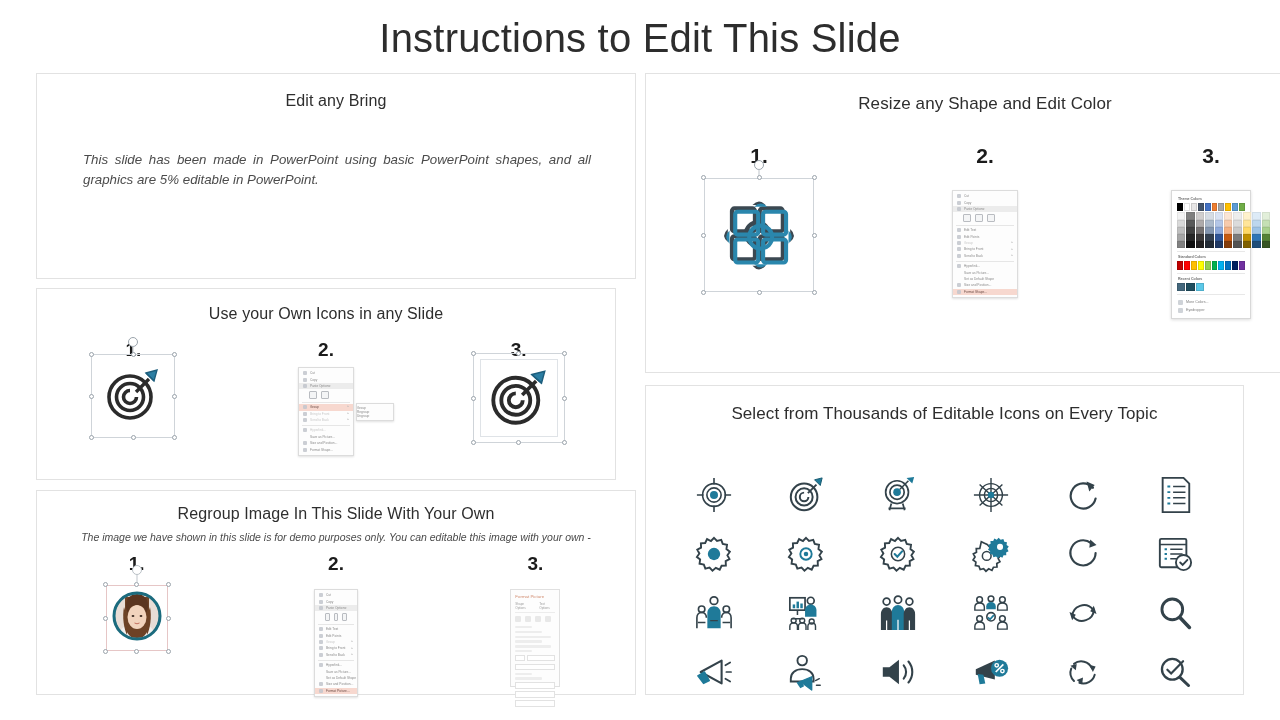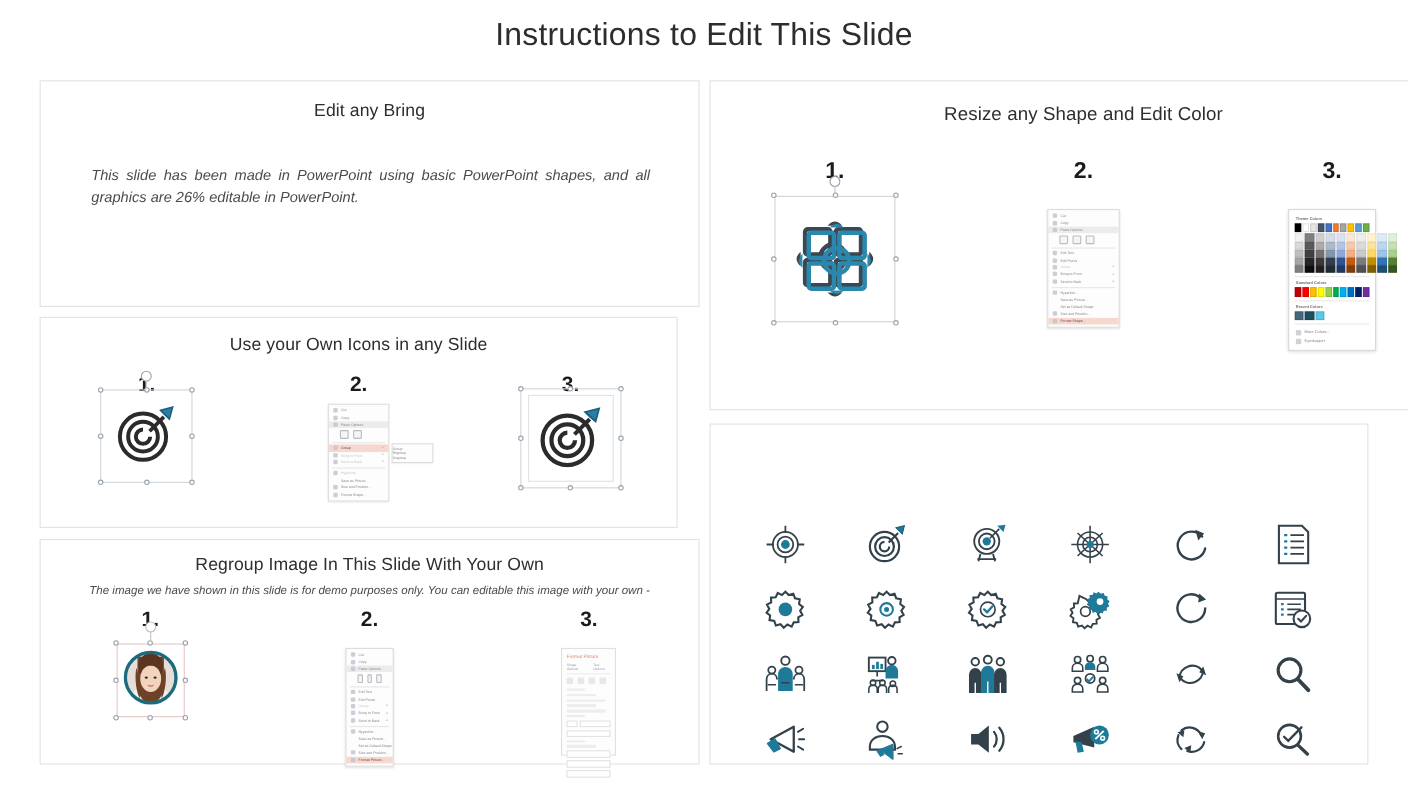--- a/index.html
+++ b/index.html
@@ -9,21 +9,21 @@
     font-family:"Liberation Sans", sans-serif;
     color:#3a3a3a;
     overflow:hidden;
     position:relative;
   }
   .slide{position:relative;width:1280px;height:720px;}
 
   .slide-title{
     position:absolute;left:0;top:16px;width:1280px;
     text-align:center;
-    font-size:29px;font-weight:400;letter-spacing:.2px;
+    font-size:40px;font-weight:400;letter-spacing:.2px;
     color:#2d2d2d;
   }
 
   .panel{
     position:absolute;
     border:1px solid #e2e2e2;
     background:#ffffff;
     box-sizing:border-box;
   }
   .panel-title{
@@ -171,21 +171,21 @@
 </style>
 </head>
 <body>
 
 <div class="slide">
 
   <div class="slide-title">Instructions to Edit This Slide</div>
 
   <div class="panel" id="p-edit-shape">
     <div class="panel-title" style="margin-top:18px;">Edit any Bring</div>
-    <div class="body-text p1">This slide has been made in PowerPoint using basic PowerPoint shapes, and all graphics are 26% editable in PowerPoint.</div>
+    <div class="body-text p1">This slide has been made in PowerPoint using basic PowerPoint shapes, and all graphics are 5% editable in PowerPoint.</div>
   </div>
 
   <div class="panel" id="p-own-icons">
     <div class="panel-title" style="margin-top:16px;">Use your Own Icons in any Slide</div>
 
     <div class="steps" style="top:50px;">
 
       <div class="step">
         <div class="step-num">1.</div>
         <div class="step-art">
@@ -708,20 +708,21 @@
                 <span class="gl"></span>
                 <span>Eyedropper</span>
               </div>
           </div>
         </div>
       </div>
     </div>
   </div>
 
   <div class="panel" id="p-icon-lib">
+    <div class="panel-title" style="margin-top:18px;font-size:17px;">Select from Thousands of Editable Icons on Every Topic</div>
 
     <div class="icon-grid">
 
       <div class="icon-cell">
         <svg width="38" height="38" viewBox="0 0 40 40">
           <g fill="none" stroke="#33424a" stroke-width="1.7">
             <circle cx="20" cy="20" r="12"></circle>
               <circle cx="20" cy="20" r="7.5"></circle>
             <path d="M20 2v7M20 31v7M2 20h7M31 20h7"></path>
           </g>

